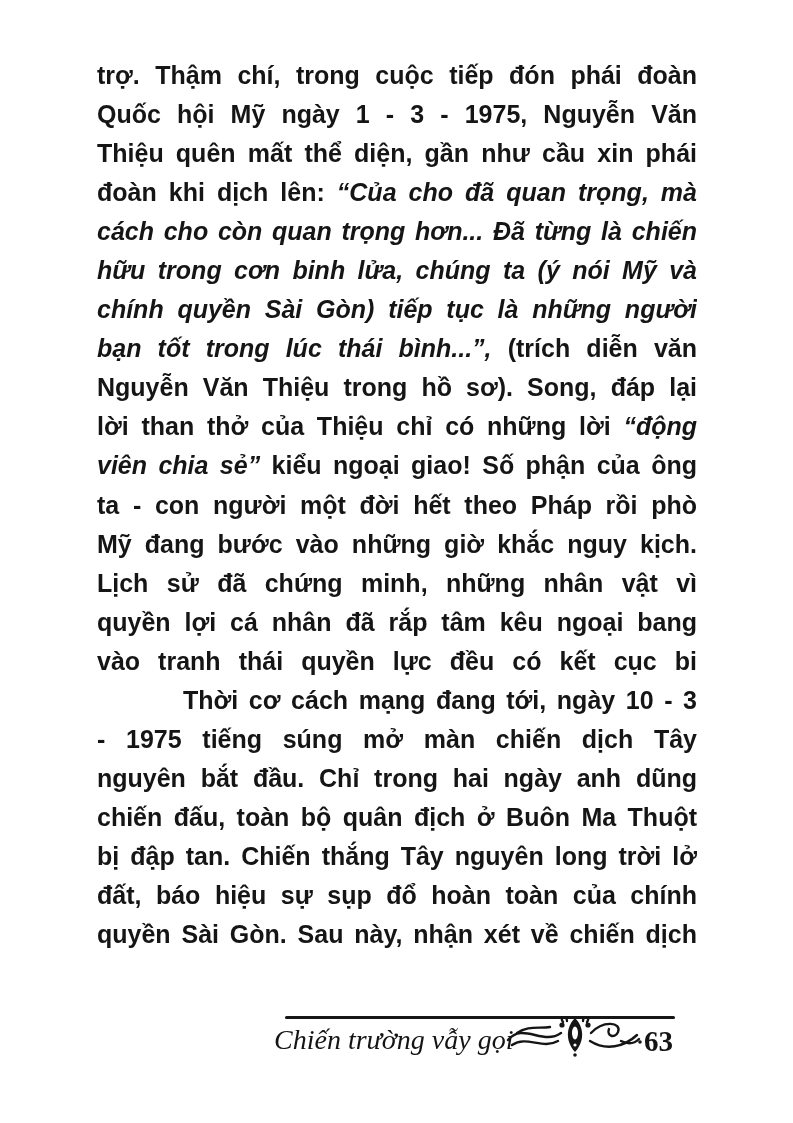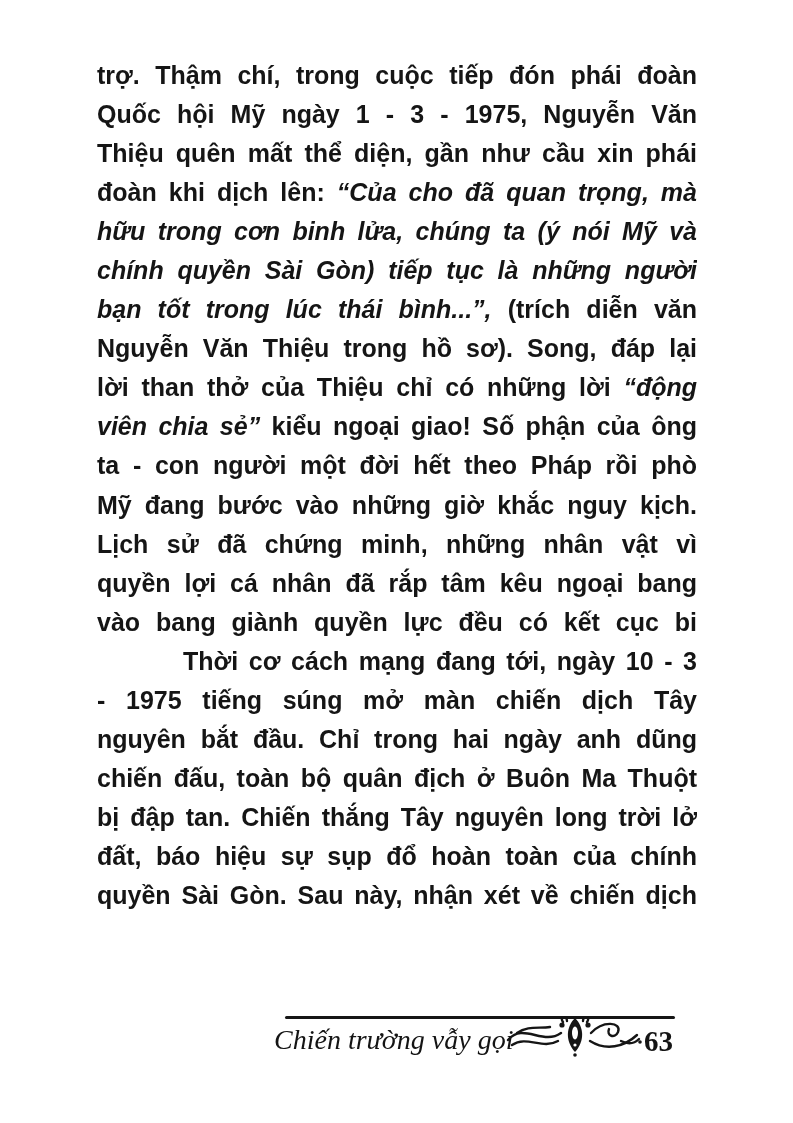--- a/index.html
+++ b/index.html
@@ -27,31 +27,32 @@
 </head>
 <body>
 
 <div class="page">
 
   <div class="text-block">
     <div class="ln"><span>trợ. Thậm chí, trong cuộc tiếp đón phái đoàn</span></div>
     <div class="ln"><span>Quốc hội Mỹ ngày 1 - 3 - 1975, Nguyễn Văn</span></div>
     <div class="ln"><span>Thiệu quên mất thể diện, gần như cầu xin phái</span></div>
     <div class="ln"><span>đoàn khi dịch lên: </span><span class="it">“Của cho đã quan trọng, mà</span></div>
+    <div class="ln"><span class="it">cách cho còn quan trọng hơn... Đã từng là chiến</span></div>
     <div class="ln"><span class="it">hữu trong cơn binh lửa, chúng ta (ý nói Mỹ và</span></div>
     <div class="ln"><span class="it">chính quyền Sài Gòn) tiếp tục là những người</span></div>
     <div class="ln"><span class="it">bạn tốt trong lúc thái bình...”, </span><span>(trích diễn văn</span></div>
     <div class="ln"><span>Nguyễn Văn Thiệu trong hồ sơ). Song, đáp lại</span></div>
     <div class="ln"><span>lời than thở của Thiệu chỉ có những lời </span><span class="it">“động</span></div>
     <div class="ln"><span class="it">viên chia sẻ” </span><span>kiểu ngoại giao! Số phận của ông</span></div>
     <div class="ln"><span>ta - con người một đời hết theo Pháp rồi phò</span></div>
     <div class="ln"><span>Mỹ đang bước vào những giờ khắc nguy kịch.</span></div>
     <div class="ln"><span>Lịch sử đã chứng minh, những nhân vật vì</span></div>
     <div class="ln"><span>quyền lợi cá nhân đã rắp tâm kêu ngoại bang</span></div>
-    <div class="ln"><span>vào bang giành quyền lực đều có kết cục bi</span></div>
+    <div class="ln"><span>vào tranh thái quyền lực đều có kết cục bi</span></div>
     <div class="ln ind"><span>Thời cơ cách mạng đang tới, ngày 10 - 3</span></div>
     <div class="ln"><span>- 1975 tiếng súng mở màn chiến dịch Tây</span></div>
     <div class="ln"><span>nguyên bắt đầu. Chỉ trong hai ngày anh dũng</span></div>
     <div class="ln"><span>chiến đấu, toàn bộ quân địch ở Buôn Ma Thuột</span></div>
     <div class="ln"><span>bị đập tan. Chiến thắng Tây nguyên long trời lở</span></div>
     <div class="ln"><span>đất, báo hiệu sự sụp đổ hoàn toàn của chính</span></div>
     <div class="ln"><span>quyền Sài Gòn. Sau này, nhận xét về chiến dịch</span></div>
   </div>
 
   <div class="footer-rule"></div>

